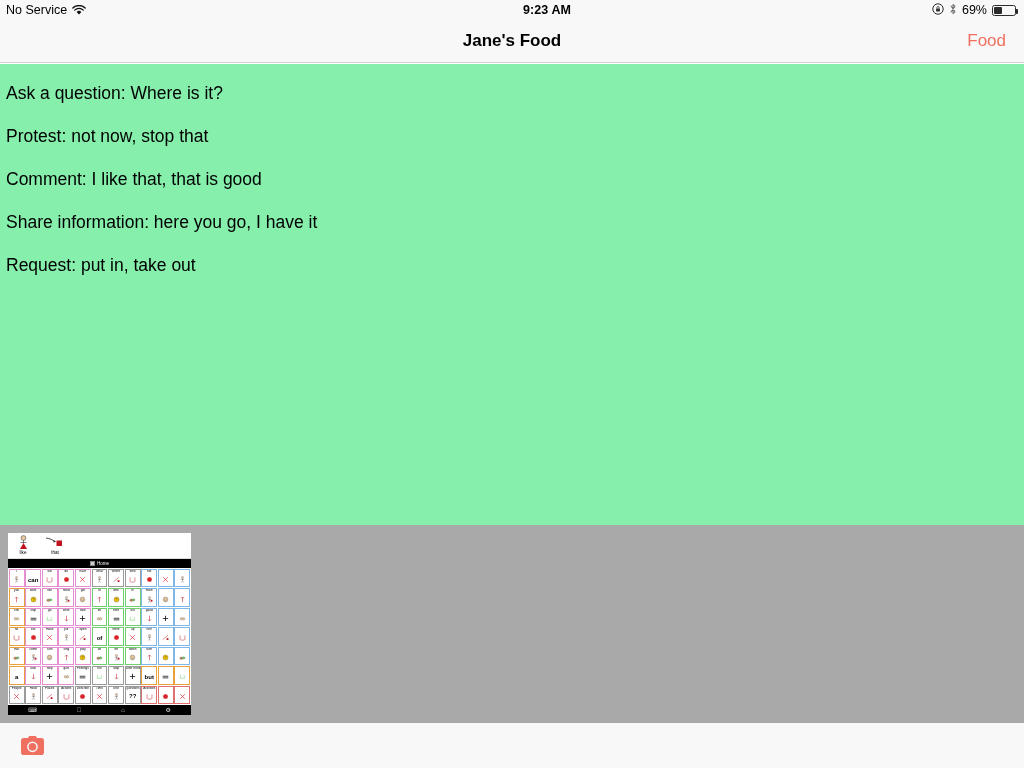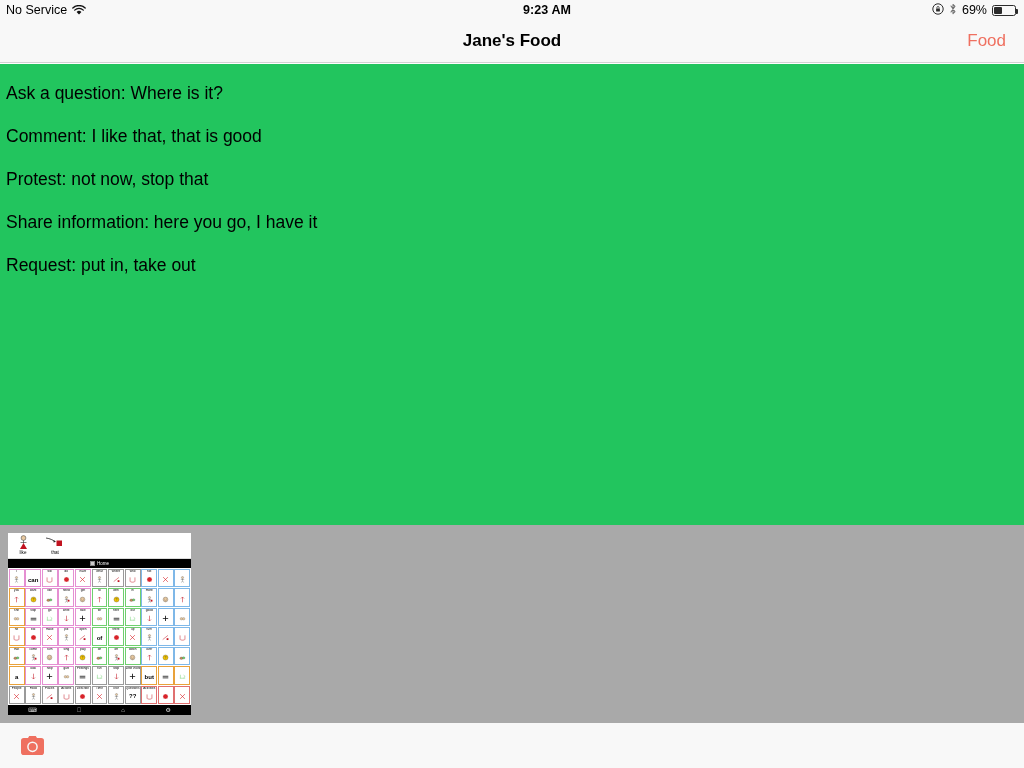--- a/index.html
+++ b/index.html
@@ -49,21 +49,21 @@
   .nav-save{
     position:absolute; right:18px; top:11px;
     font-size:17px; color:#ef7060;
     background:none; border:none; cursor:pointer;
     font-family:"Liberation Sans", sans-serif;
   }
 
   
   .note-body{
     position:absolute; top:64px; left:0; width:1024px; height:461px;
-    background:#22c55e;
+    background:#86efac;
     padding:8px 6px 0 6px;
   }
   .note-line{
     font-size:17.5px;
     line-height:43px;
     color:#000;
     white-space:pre;
   }
 
   
@@ -155,22 +155,22 @@
   </div>
 </div>
 
 <div class="navbar">
   <div class="nav-title">Jane's Food</div>
   <button class="nav-save">Food</button>
 </div>
 
 <div class="note-body">
   <div class="note-line">Ask a question: Where is it?</div>
+  <div class="note-line">Protest: not now, stop that</div>
   <div class="note-line">Comment: I like that, that is good</div>
-  <div class="note-line">Protest: not now, stop that</div>
   <div class="note-line">Share information: here you go, I have it</div>
   <div class="note-line">Request: put in, take out</div>
 </div>
 
 <div class="attach-area">
   <div class="thumb">
     <div class="aac">
 
       <div class="aac-sentence">
         <div class="aac-word">

